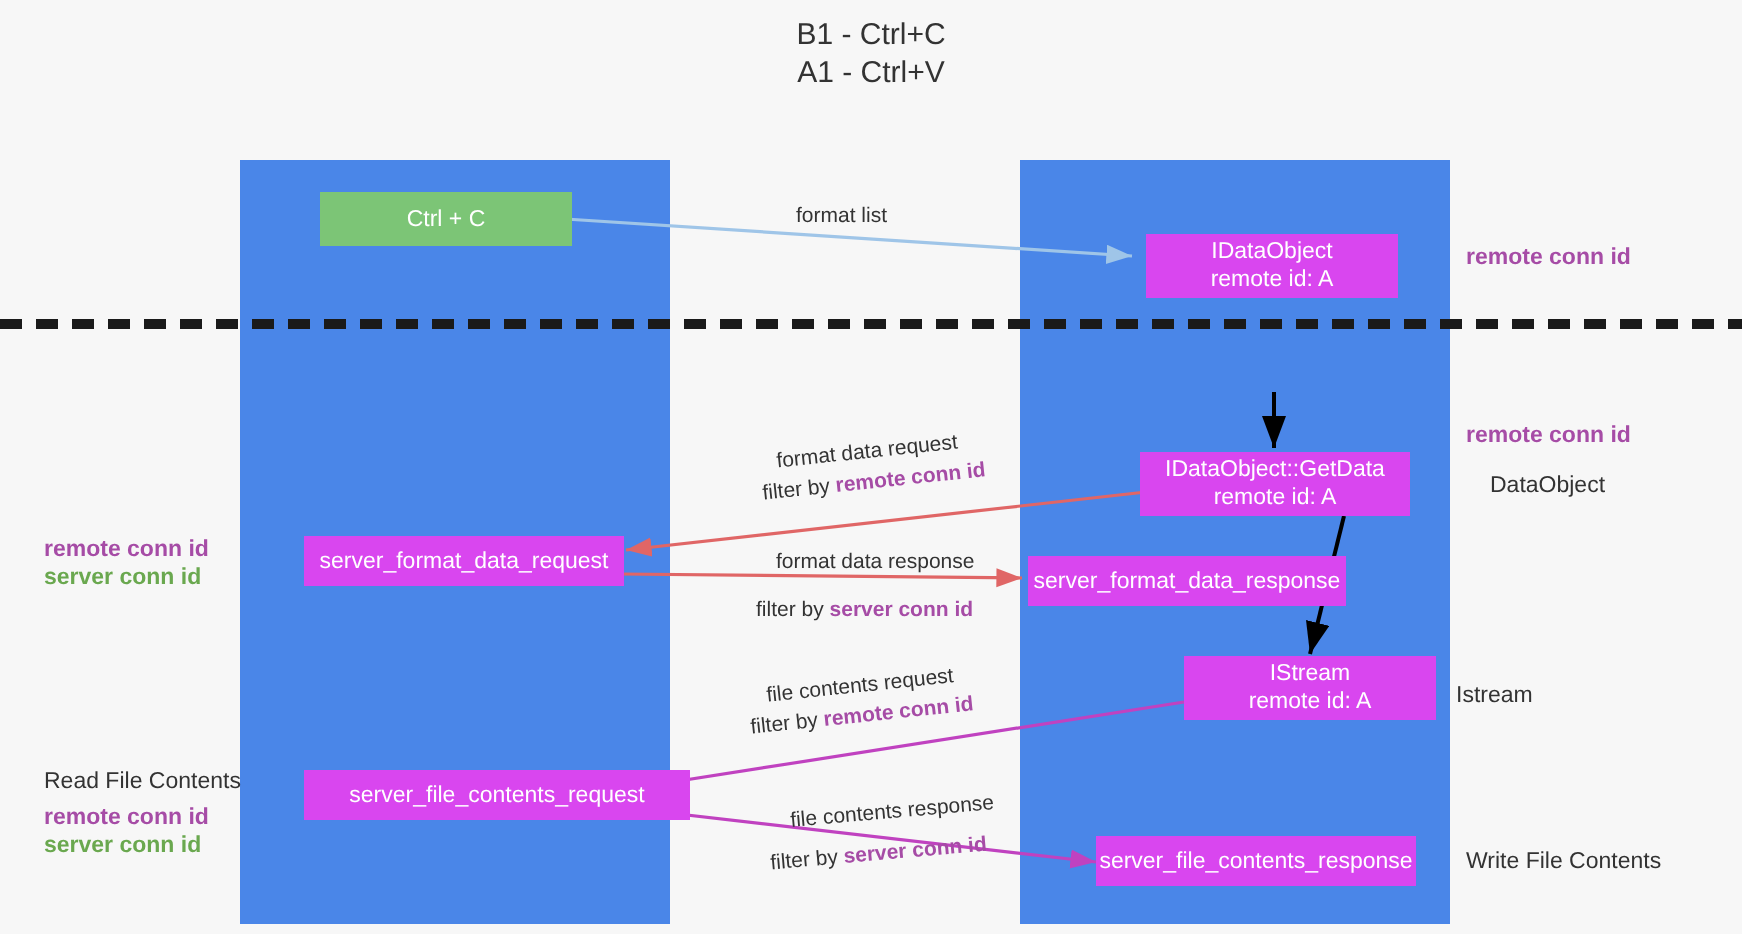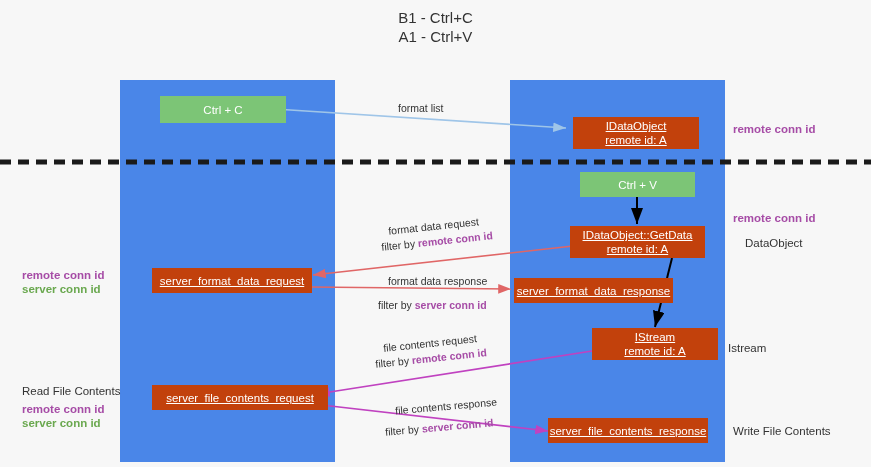--- a/index.html
+++ b/index.html
@@ -3,21 +3,21 @@
 <meta charset="utf-8">
 <style>
   html,body{margin:0;padding:0;background:#f7f7f7;}
   body{font-family:"Liberation Sans","DejaVu Sans",sans-serif;}
   #stage{position:relative;width:871px;height:467px;background:#f7f7f7;overflow:hidden;}
   .lane{position:absolute;background:#4a86e8;}
   .colhdr{position:absolute;text-align:center;color:#333;font-size:11.5px;line-height:13px;margin-top:48px;}
   .title{position:absolute;width:100%;text-align:center;font-size:15px;color:#333;line-height:19px;}
   .box{position:absolute;box-sizing:border-box;display:flex;flex-direction:column;
        align-items:center;justify-content:center;color:#fff;font-size:11.5px;line-height:14px;text-align:center;}
-  .orange{background:#c2410c;text-decoration:underline;}
+  .orange{background:#d946ef;}
   .green{background:#7cc576;}
   .note{position:absolute;font-size:11.5px;color:#333;line-height:14px;}
   .purple{color:#a64ca6;font-weight:bold;}
   .greenT{color:#6aa84f;font-weight:bold;}
   .edgelbl{position:absolute;font-size:10.5px;color:#333;line-height:14px;white-space:nowrap;}
   svg.over{position:absolute;left:0;top:0;width:871px;height:467px;overflow:visible;pointer-events:none;}
 </style>
 </head>
 <body>
 
@@ -72,43 +72,40 @@
 
   <div class="box green" style="left:160px;top:96px;width:126px;height:27px;">
     <span>Ctrl + C</span>
   </div>
 
   <div class="box orange" style="left:573px;top:117px;width:126px;height:32px;">
     <span>IDataObject</span>
     <span>remote id: A</span>
   </div>
 
-  <div class="box green" style="left:580px;top:172px;width:115px;height:25px;">
-    <span>Ctrl + V</span>
-  </div>
 
   <div class="box orange" style="left:570px;top:226px;width:135px;height:32px;">
     <span>IDataObject::GetData</span>
     <span>remote id: A</span>
   </div>
 
   <div class="box orange" style="left:152px;top:268px;width:160px;height:25px;">
     <span>server_format_data_request</span>
   </div>
 
   <div class="box orange" style="left:514px;top:278px;width:159px;height:25px;">
     <span>server_format_data_response</span>
   </div>
 
   <div class="box orange" style="left:592px;top:328px;width:126px;height:32px;">
     <span>IStream</span>
     <span>remote id: A</span>
   </div>
 
-  <div class="box orange" style="left:152px;top:385px;width:176px;height:25px;">
+  <div class="box orange" style="left:152px;top:385px;width:193px;height:25px;">
     <span>server_file_contents_request</span>
   </div>
 
   <div class="box orange" style="left:548px;top:418px;width:160px;height:25px;">
     <span>server_file_contents_response</span>
   </div>
 
   <div class="note purple" style="left:733px;top:122px;">remote conn id</div>
   <div class="note purple" style="left:733px;top:211px;">remote conn id</div>
   <div class="note" style="left:733px;top:236px;margin-left:12px;">DataObject</div>

